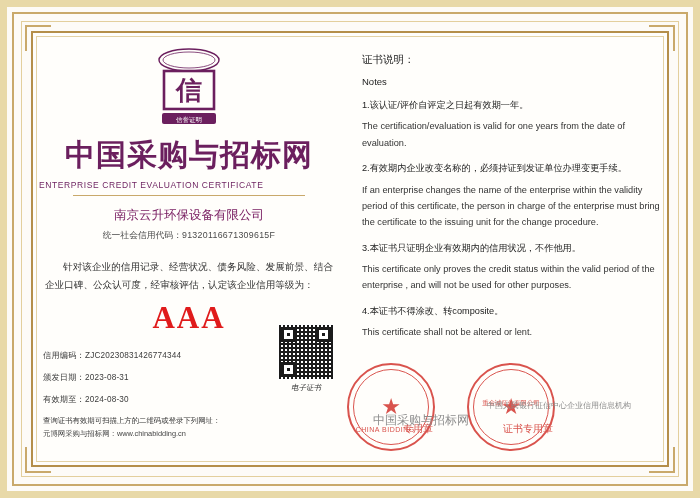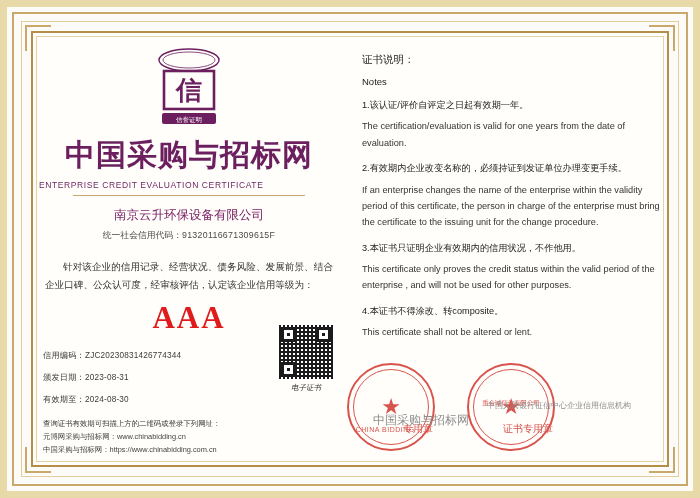--- a/index.html
+++ b/index.html
@@ -106,21 +106,21 @@
       repeating-linear-gradient(90deg,#1b1b1b 0 2px, transparent 2px 4px),
       repeating-linear-gradient(0deg,#1b1b1b 0 2px, transparent 2px 4px);
     background-size:4px 4px, 4px 4px;
     position:relative;
     border:1px solid #fff;
   }
   .qr .eye { position:absolute; width:15px; height:15px; background:#fff; border:3px solid #1b1b1b; }
   .qr .eye i { position:absolute; left:3px; top:3px; right:3px; bottom:3px; background:#1b1b1b; display:block; }
   .qr-caption { font-size:7.5px; color:#333; margin-top:3px; }
 
-  .footnote { position:absolute; left:4px; bottom:2px; width:292px; }
+  .footnote { position:absolute; left:4px; bottom:18px; width:292px; }
   .footnote div { font-size:7.4px; color:#444; line-height:1.75; }
   .footnote .lead { color:#333; }
 
   
   .notes-title-cn { font-size:10.5px; color:#222; margin-bottom:9px; }
   .notes-title-en { font-size:9.5px; color:#222; margin-bottom:10px; }
   .note { font-size:9.2px; line-height:1.78; color:#222; margin-bottom:5px; }
   .note.en { color:#333; margin-bottom:9px; }
 
   
@@ -221,21 +221,20 @@
           <span class="eye" style="left:2px;bottom:2px;">
               <i></i>
             </span>
         </div>
         <div class="qr-caption">电子证书</div>
       </div>
 
       <div class="footnote">
         <div class="lead">查询证书有效期可扫描上方的二维码或登录下列网址：</div>
         <div>元博网采购与招标网：www.chinabidding.cn</div>
-        <div>中国采购与招标网：https://www.chinabidding.com.cn</div>
       </div>
     </div>
 
     <div class="divider"></div>
 
     <div class="right">
       <div class="notes-title-cn">证书说明：</div>
       <div class="notes-title-en">Notes</div>
 
       <div class="note">1.该认证/评价自评定之日起有效期一年。</div>

